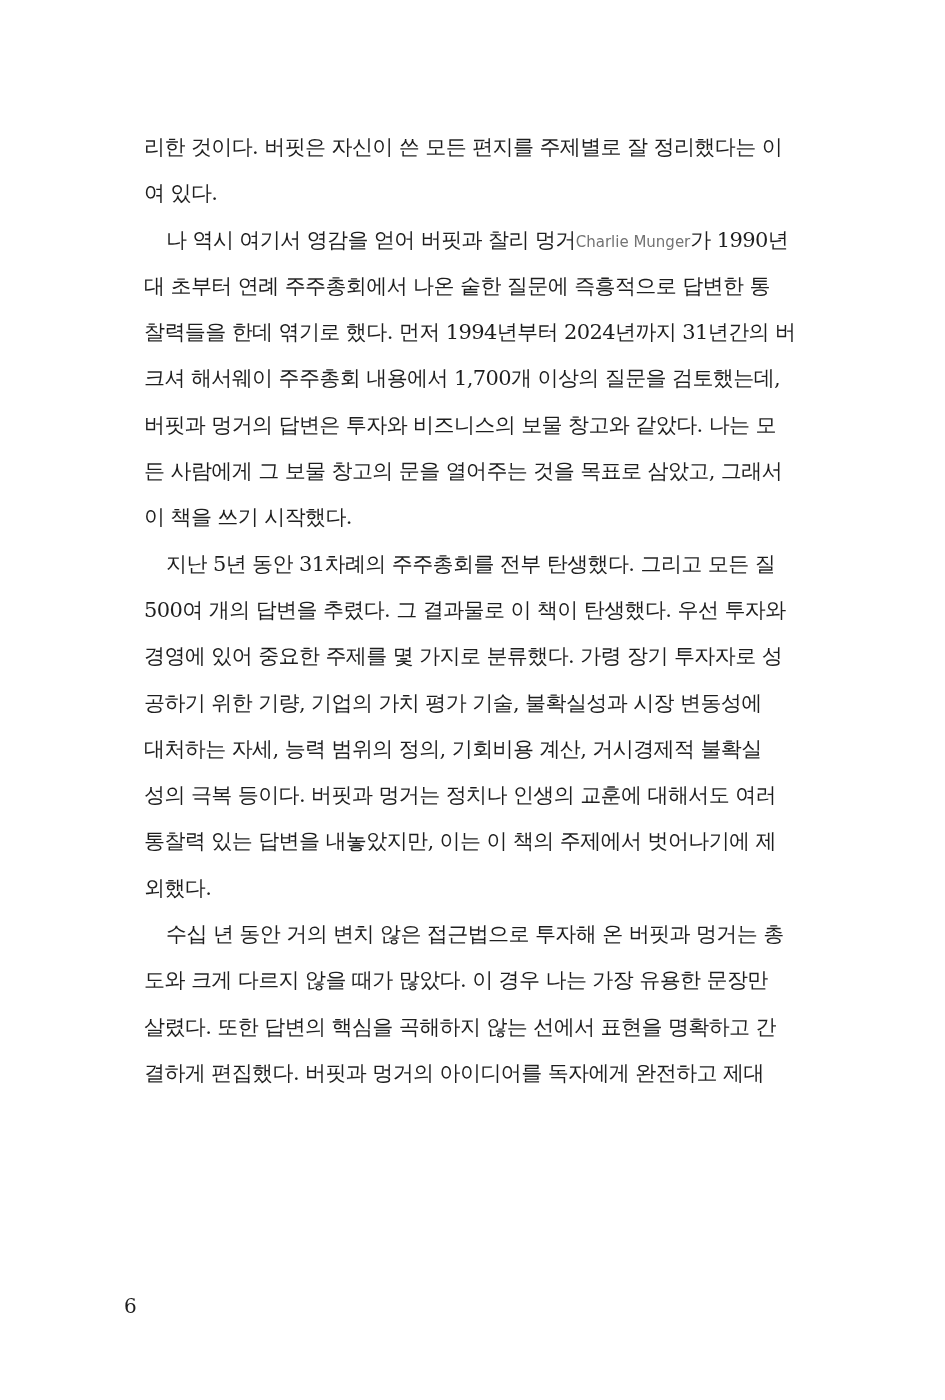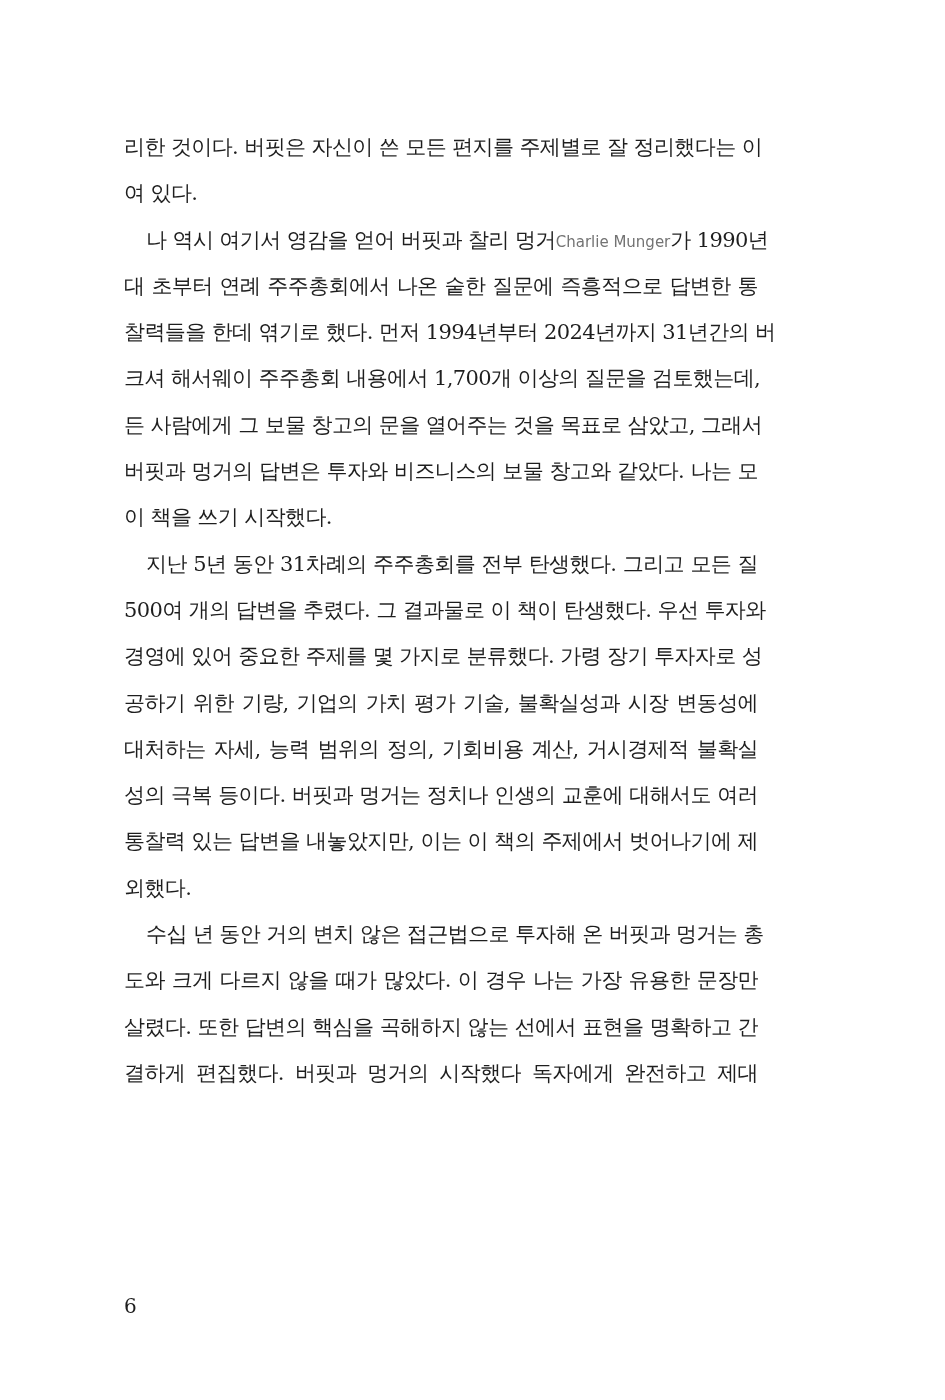--- a/index.html
+++ b/index.html
@@ -29,20 +29,21 @@
       width: 634px;
     }
     .line {
       height: 46.3px;
       line-height: 46.3px;
       font-size: 21px;
       white-space: nowrap;
       letter-spacing: -0.6px;
       text-align: justify;
       text-align-last: justify;
+      margin-left: 20px;
     }
     .line.last {
       text-align-last: left;
     }
     .line.indent {
       padding-left: 22px;
     }
     .en {
       font-family: "DejaVu Sans", "Liberation Sans", sans-serif;
       color: #737373;
@@ -66,39 +67,39 @@
     <div class="paragraph">
       <div class="line">리한 것이다. 버핏은 자신이 쓴 모든 편지를 주제별로 잘 정리했다는 이</div>
       <div class="line last">여 있다.</div>
     </div>
 
     <div class="paragraph">
       <div class="line indent"><span>나 역시 여기서 영감을 얻어 버핏과 찰리 멍거</span><span class="en">Charlie Munger</span><span>가 1990년</span></div>
       <div class="line">대 초부터 연례 주주총회에서 나온 숱한 질문에 즉흥적으로 답변한 통</div>
       <div class="line">찰력들을 한데 엮기로 했다. 먼저 1994년부터 2024년까지 31년간의 버</div>
       <div class="line">크셔 해서웨이 주주총회 내용에서 1,700개 이상의 질문을 검토했는데,</div>
+      <div class="line">버핏과 멍거의 답변은 투자와 비즈니스의 보물 창고와 같았다. 나는 모</div>
       <div class="line">든 사람에게 그 보물 창고의 문을 열어주는 것을 목표로 삼았고, 그래서</div>
-      <div class="line">버핏과 멍거의 답변은 투자와 비즈니스의 보물 창고와 같았다. 나는 모</div>
       <div class="line last">이 책을 쓰기 시작했다.</div>
     </div>
 
     <div class="paragraph">
       <div class="line indent">지난 5년 동안 31차례의 주주총회를 전부 탄생했다. 그리고 모든 질</div>
       <div class="line">500여 개의 답변을 추렸다. 그 결과물로 이 책이 탄생했다. 우선 투자와</div>
       <div class="line">경영에 있어 중요한 주제를 몇 가지로 분류했다. 가령 장기 투자자로 성</div>
       <div class="line">공하기 위한 기량, 기업의 가치 평가 기술, 불확실성과 시장 변동성에</div>
       <div class="line">대처하는 자세, 능력 범위의 정의, 기회비용 계산, 거시경제적 불확실</div>
       <div class="line">성의 극복 등이다. 버핏과 멍거는 정치나 인생의 교훈에 대해서도 여러</div>
       <div class="line">통찰력 있는 답변을 내놓았지만, 이는 이 책의 주제에서 벗어나기에 제</div>
       <div class="line last">외했다.</div>
     </div>
 
     <div class="paragraph">
       <div class="line indent">수십 년 동안 거의 변치 않은 접근법으로 투자해 온 버핏과 멍거는 총</div>
       <div class="line">도와 크게 다르지 않을 때가 많았다. 이 경우 나는 가장 유용한 문장만</div>
       <div class="line">살렸다. 또한 답변의 핵심을 곡해하지 않는 선에서 표현을 명확하고 간</div>
-      <div class="line">결하게 편집했다. 버핏과 멍거의 시작했다 독자에게 완전하고 제대</div>
+      <div class="line">결하게 편집했다. 버핏과 멍거의 아이디어를 독자에게 완전하고 제대</div>
     </div>
 
   </div>
 
   <div class="page-number">6</div>
 </div>
 
 </body></html>

